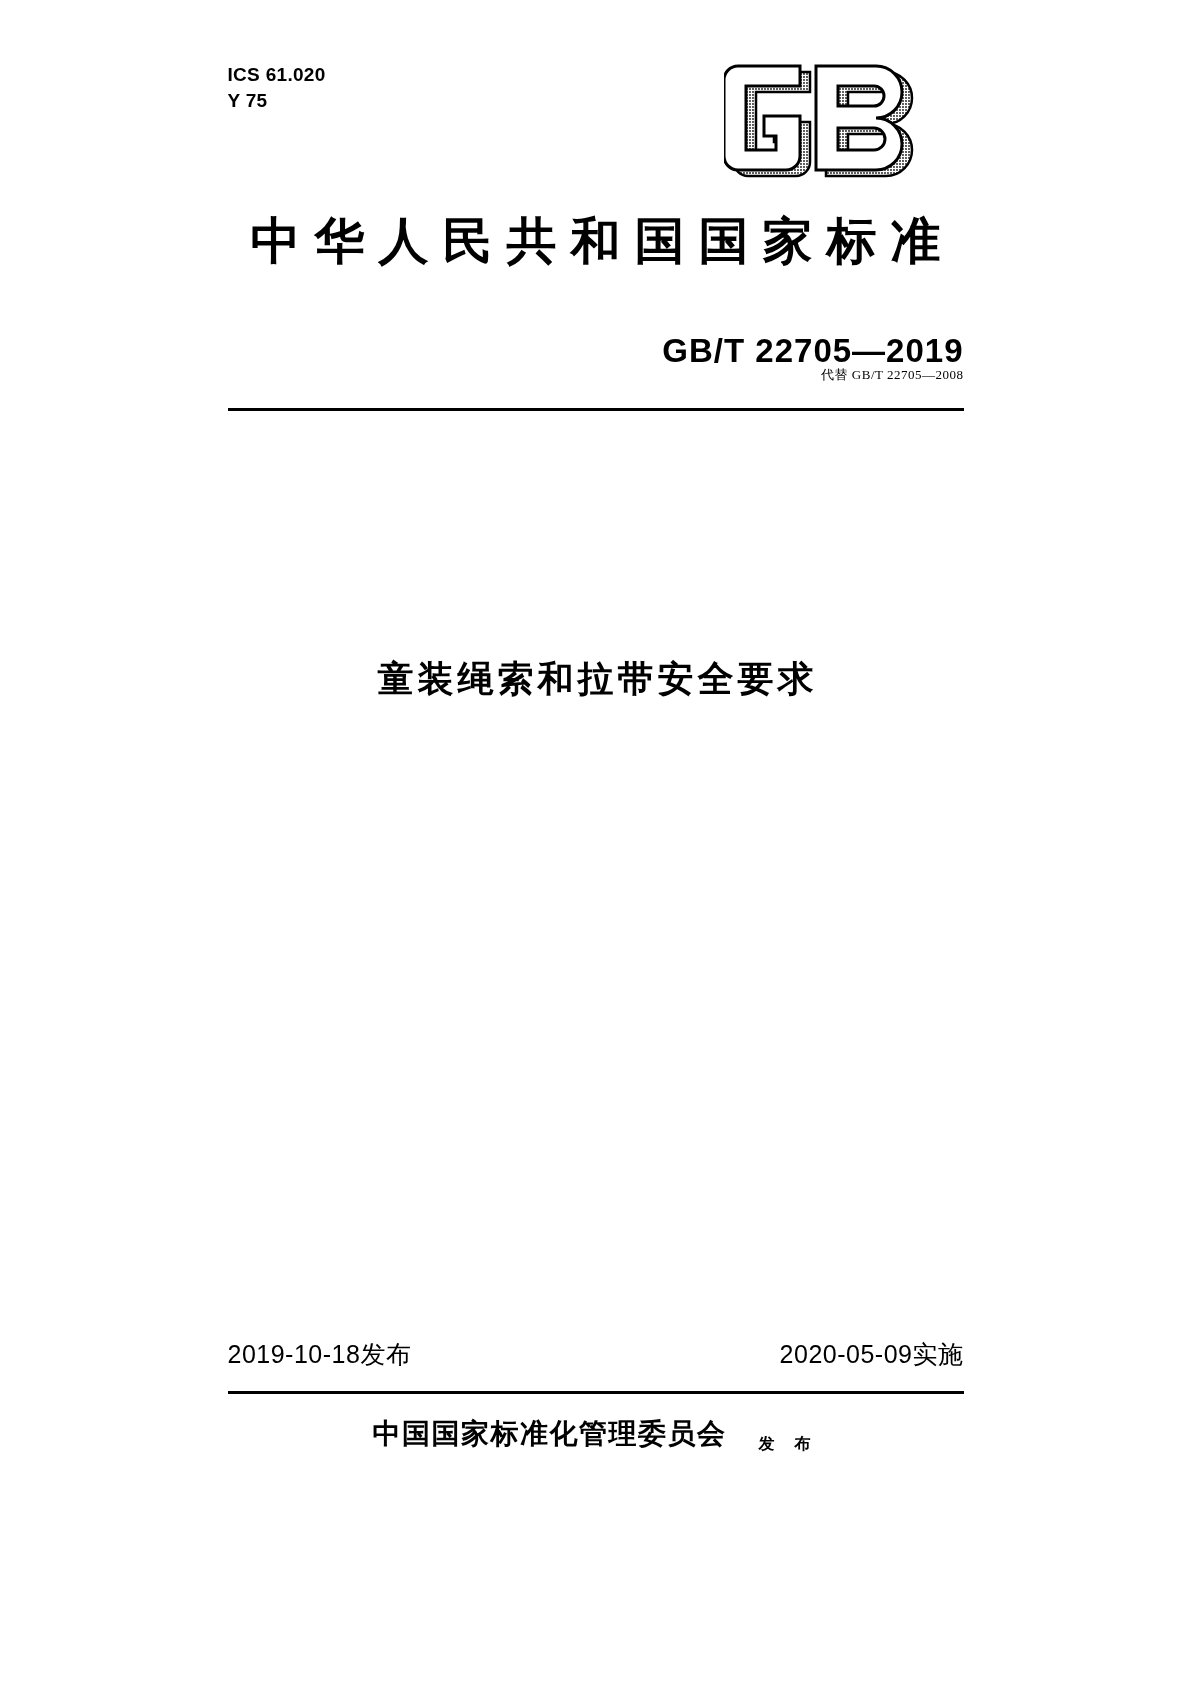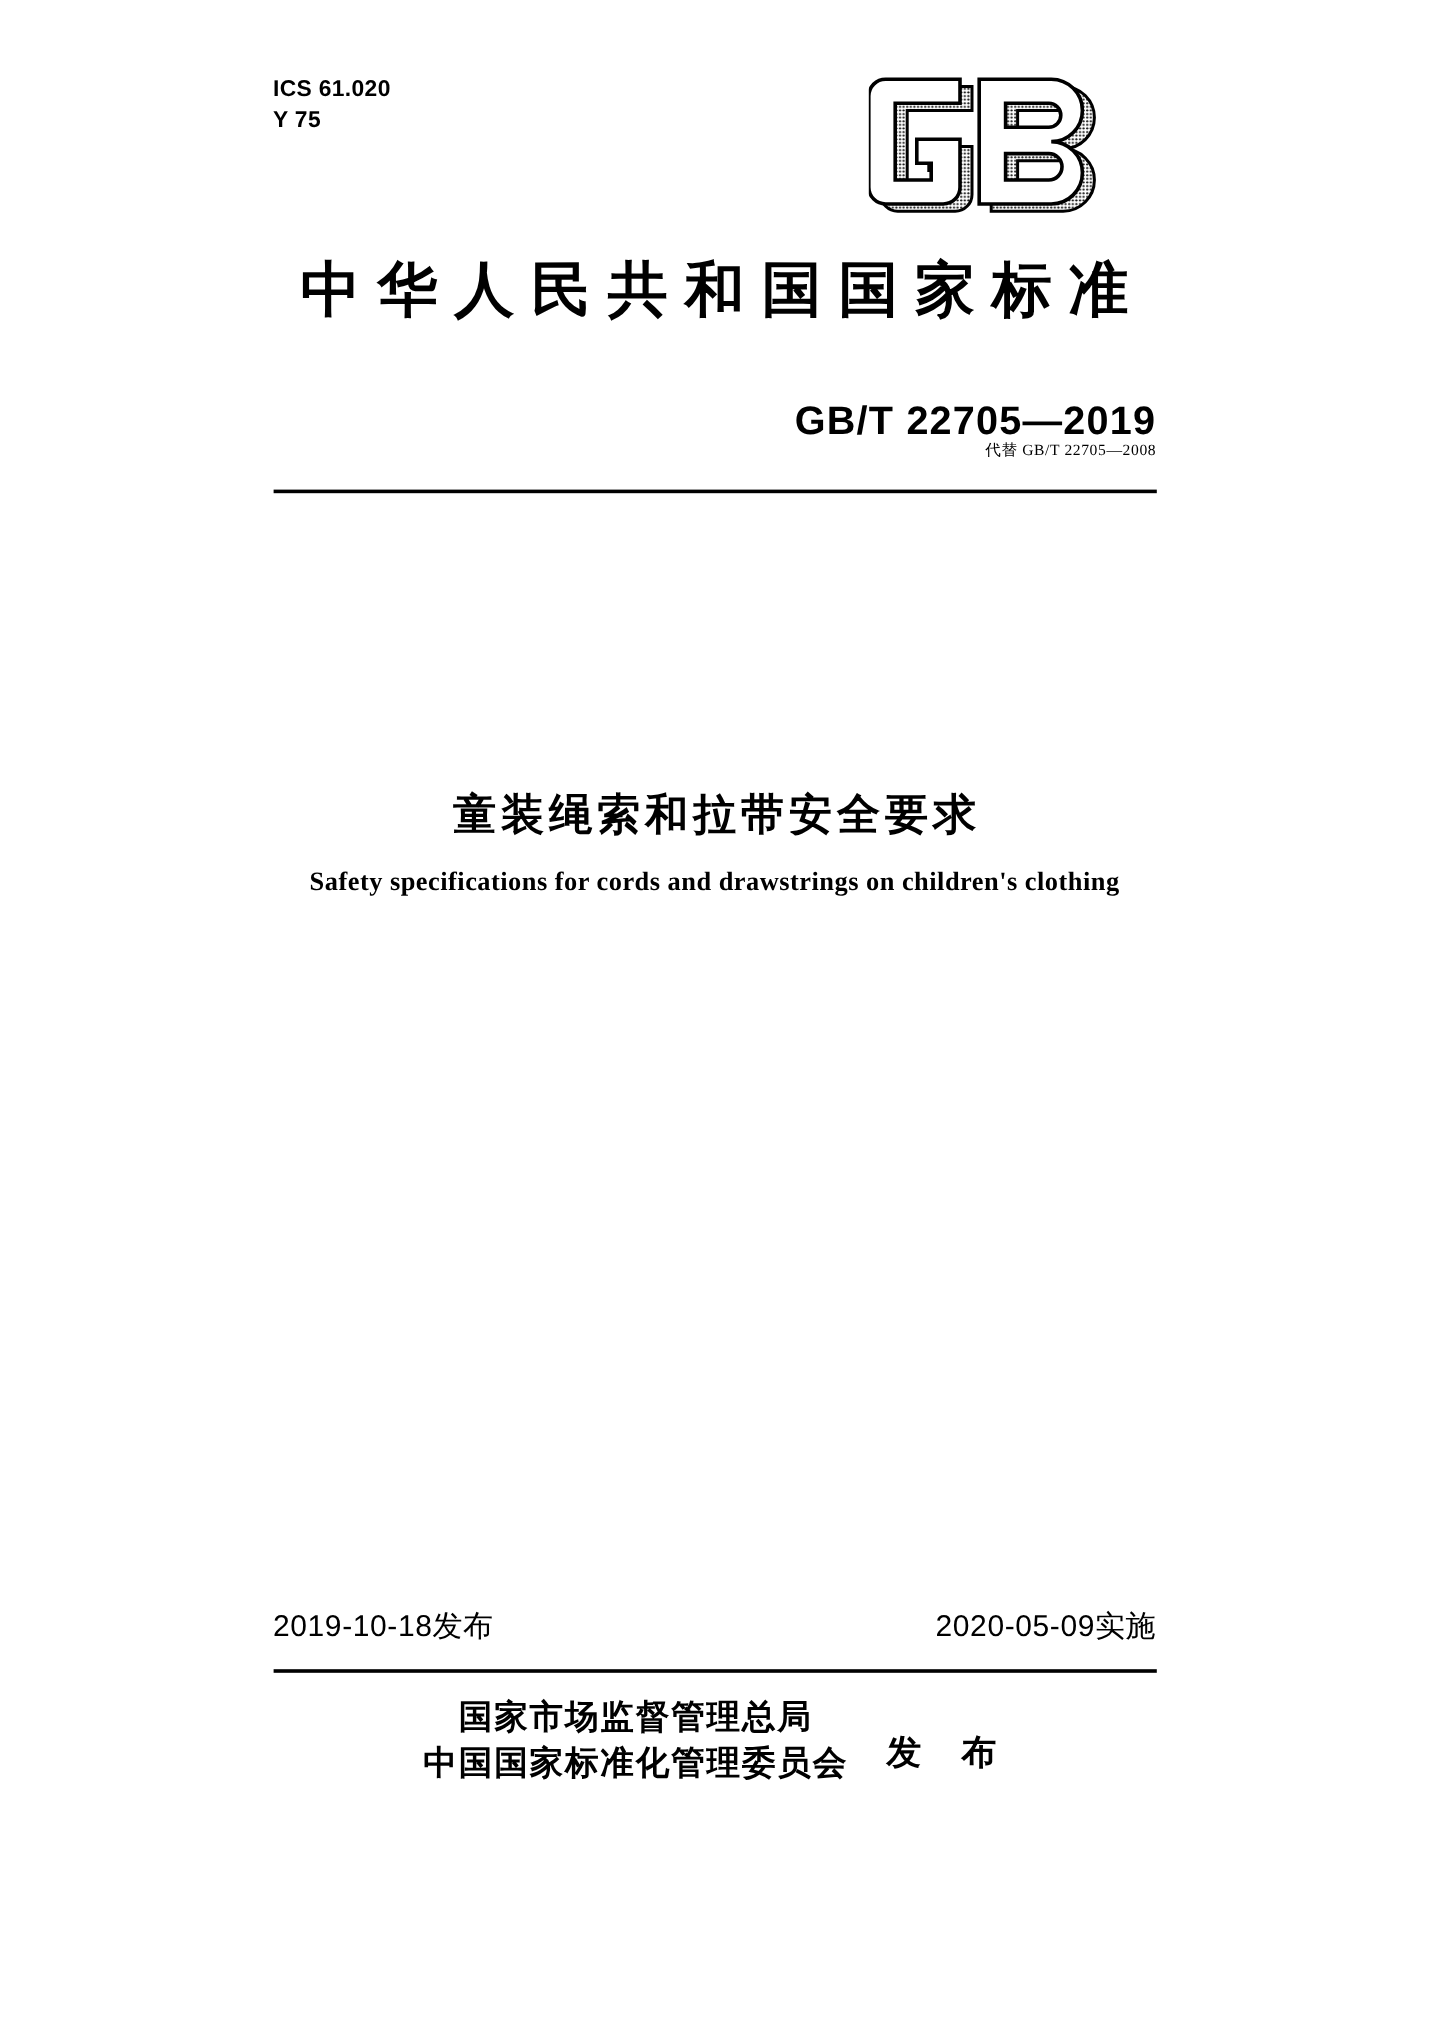--- a/index.html
+++ b/index.html
@@ -154,23 +154,23 @@
   }
   .publisher-names {
     font-family: "DejaVu Sans", sans-serif;
     font-weight: bold;
     font-size: 28px;
     line-height: 1.35;
     letter-spacing: 1.5px;
     text-align: center;
   }
   .publisher-verb {
-    font-family: Liberation Mono, monospace;
-    font-weight: bold;
-    font-size: 29px;
+    font-family: Liberation Serif, serif;
+    font-weight: bold;
+    font-size: 16px;
     letter-spacing: 8px;
     text-indent: 8px;
     margin-left: 24px;
     padding-top: 22px;
   }
 </style>
 </head>
 <body>
 
 <div class="page">
@@ -201,32 +201,30 @@
   </div>
 
   <div class="national-title">中华人民共和国国家标准</div>
 
   <div class="std-number">GB/T 22705—2019</div>
   <div class="std-replaces">代替 GB/T 22705—2008</div>
 
   <div class="rule-top"></div>
 
   <div class="doc-title-cn">童装绳索和拉带安全要求</div>
-  <div class="doc-title-en">Safety specifications for cords and drawstrings on children's clothing</div>
 
   <div class="date-issue">
     <span>2019-10-18</span><span class="cn">发布</span>
   </div>
   <div class="date-impl">
     <span>2020-05-09</span><span class="cn">实施</span>
   </div>
 
   <div class="rule-bottom"></div>
 
   <div class="publisher">
     <div class="publisher-names">
-      <div>国家市场监督管理总局</div>
       <div>中国国家标准化管理委员会</div>
     </div>
     <div class="publisher-verb">发 布</div>
   </div>
 
 </div>
 
 </body></html>

